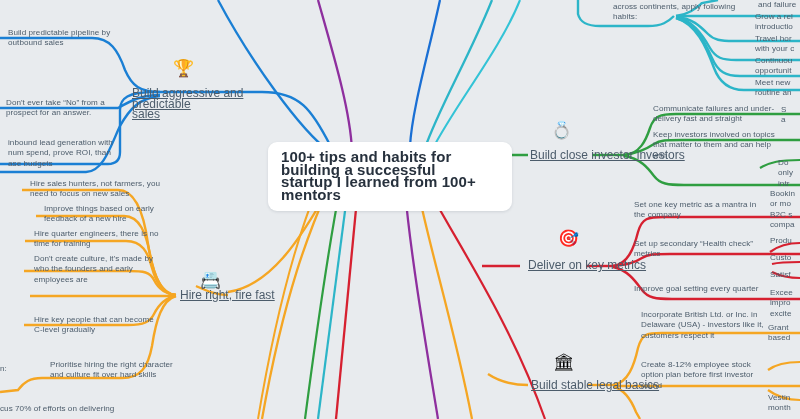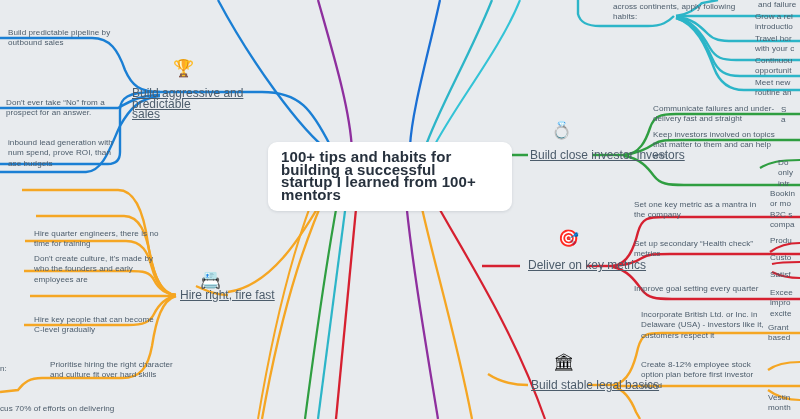--- a/index.html
+++ b/index.html
@@ -162,20 +162,24 @@
 outbound sales</div>
   <div class="node" style="left:6px; top:98px; width:135px;">Don't ever take “No” from a
 prospect for an answer.</div>
   <div class="node" style="left:0px; top:138px; width:125px;margin-left:8px;">inbound lead generation with
 num spend, prove ROI, than
 ase budgets</div>
 
   <div class="icon" style="left:200px; top:272px;">📇</div>
   <div class="branch-label" style="left:180px; top:290px;">Hire right, fire fast</div>
 
+  <div class="node" style="left:30px; top:179px; width:135px;">Hire sales hunters, not farmers, you
+need to focus on new sales</div>
+  <div class="node" style="left:44px; top:204px; width:130px;">Improve things based on early
+feedback of a new hire</div>
   <div class="node" style="left:34px; top:229px; width:132px;">Hire quarter engineers, there is no
 time for training</div>
   <div class="node" style="left:34px; top:254px; width:132px;">Don't create culture, it's made by
 who the founders and early
 employees are</div>
   <div class="node" style="left:34px; top:315px; width:133px;">Hire key people that can become
 C-level gradually</div>
   <div class="node" style="left:50px; top:360px; width:135px;">Prioritise hiring the right character
 and culture fit over hard skills</div>
 

